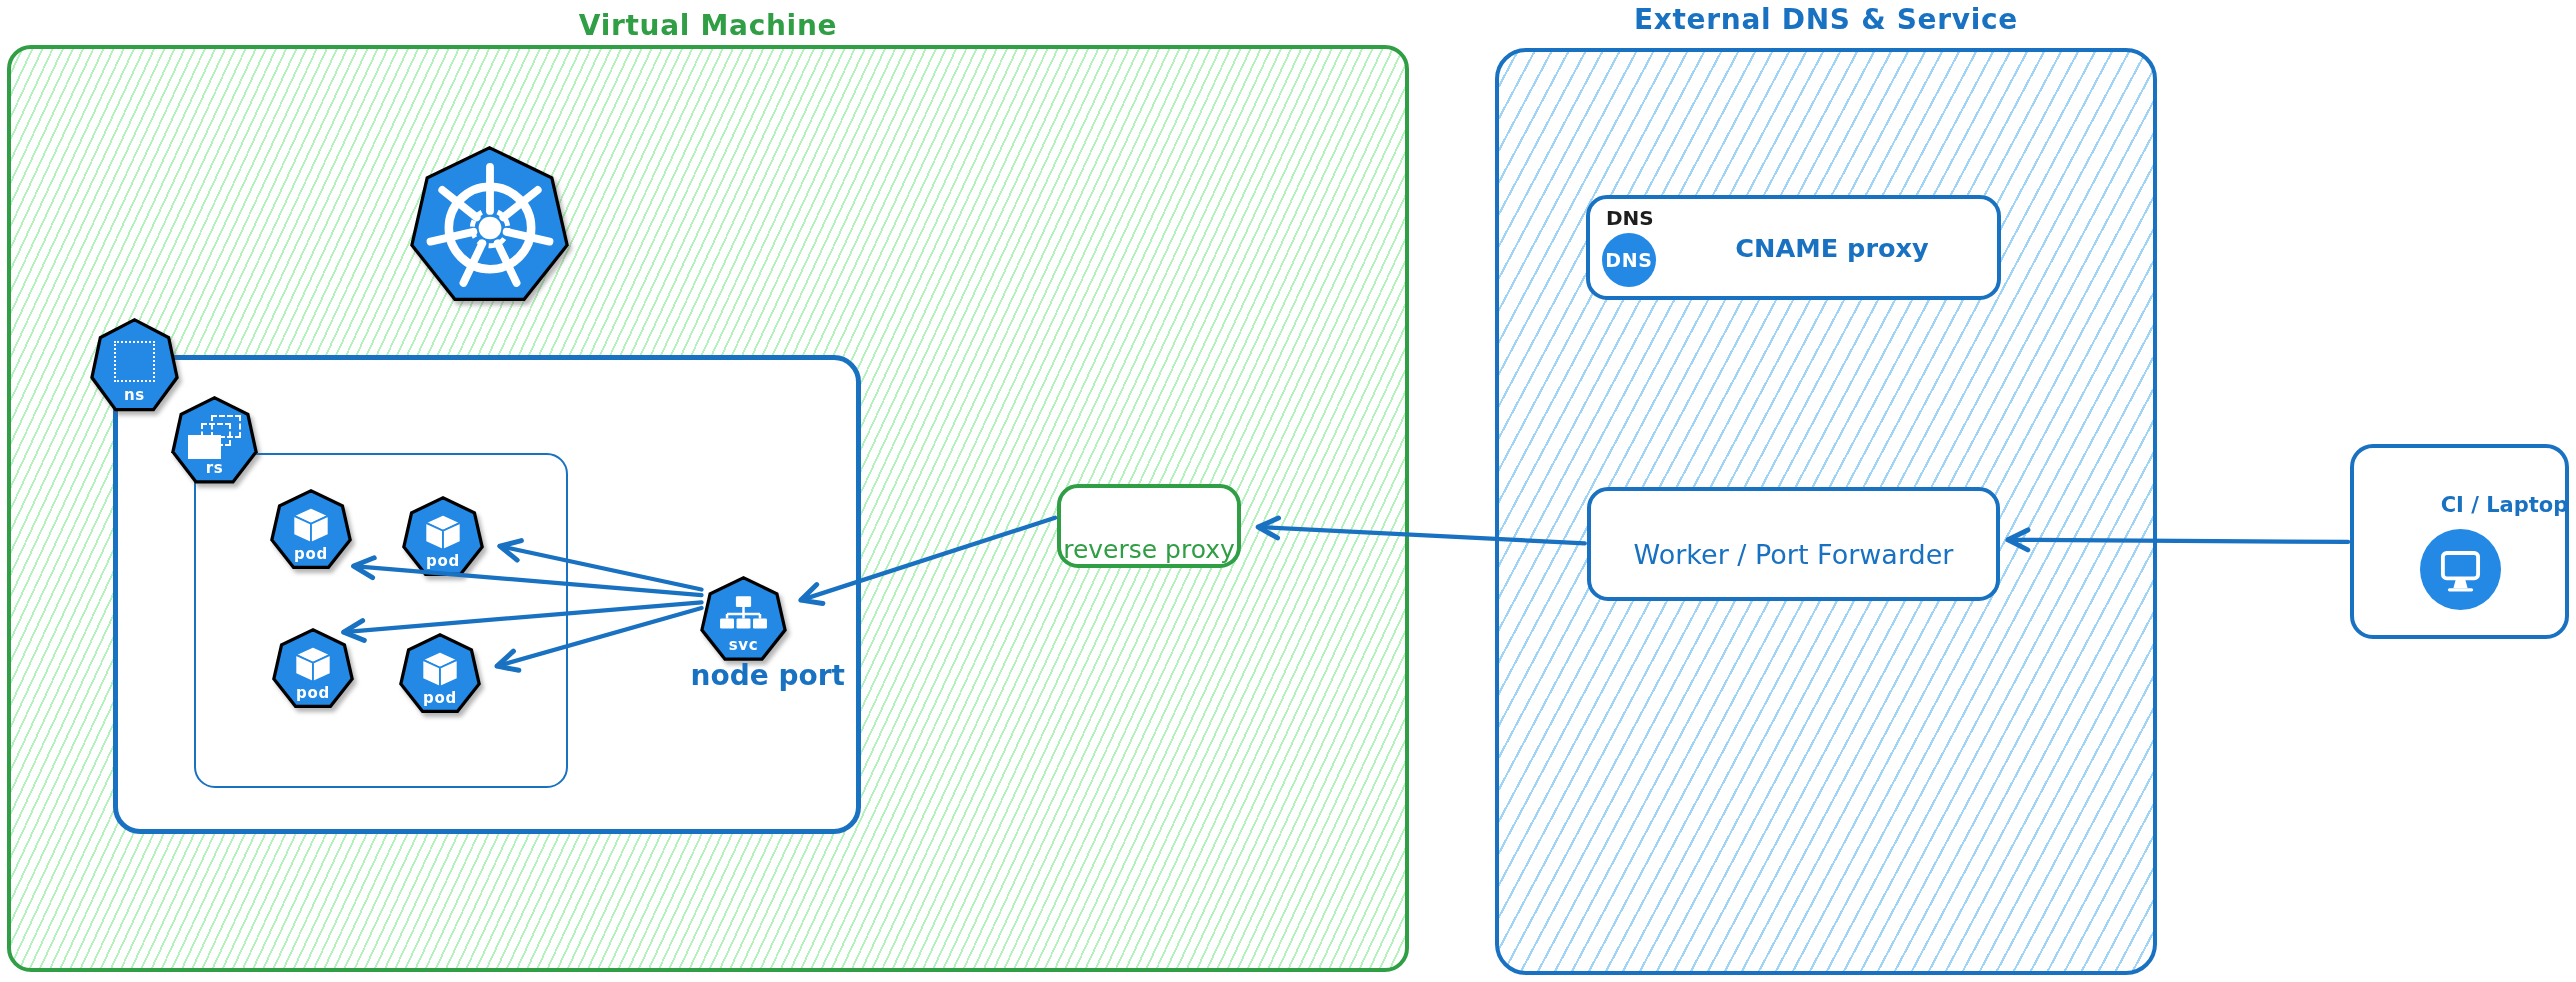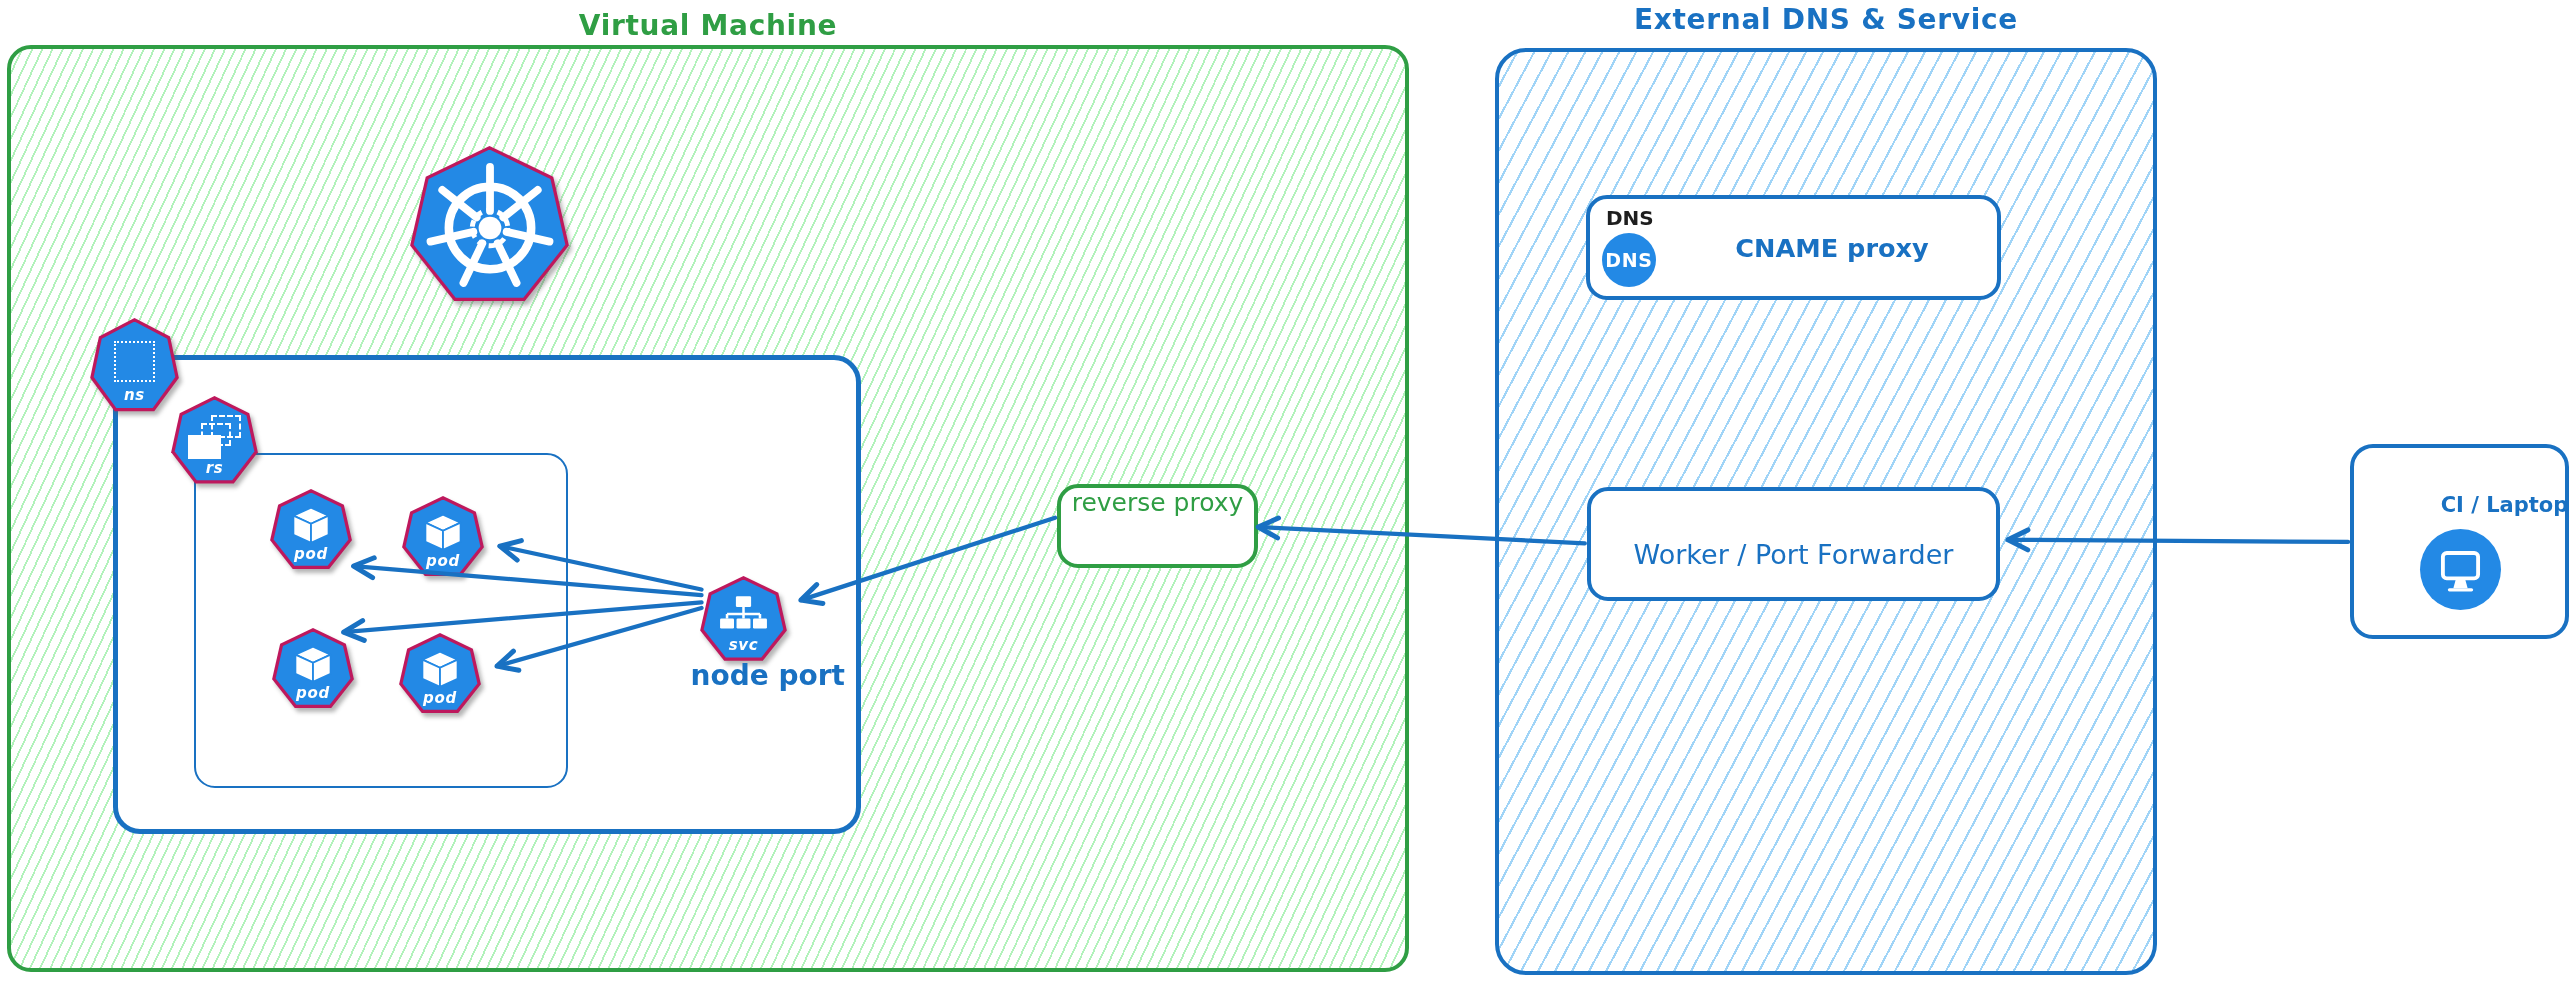--- a/index.html
+++ b/index.html
@@ -46,23 +46,23 @@
   }
   .card{
     background:#fff;border:4.3px solid var(--blue);border-radius:21px;
     display:flex;align-items:center;justify-content:center;
     color:var(--blue);
   }
   .dns-card{left:1586px;top:195px;width:415px;height:105px;}
   .worker-box{left:1587px;top:487px;width:413px;height:114px;}
   .worker-box .card-label{font-size:27px;margin-top:20px;}
   .rp-box{
-    left:1057px;top:484px;width:201px;height:84px;background:#fff;
+    left:1057px;top:484px;width:184px;height:84px;background:#fff;
     border:4.3px solid var(--green);border-radius:21px;
-    display:flex;align-items:flex-start;justify-content:center;color:var(--green);
+    display:flex;align-items:flex-end;justify-content:center;color:var(--green);
   }
   .rp-box .card-label{font-size:25px;}
   .ci-box{
     left:2350px;top:444px;width:219px;height:195px;background:#fff;
     border:4.3px solid var(--blue);border-radius:23px;
   }
   .ci-label{left:2350px;top:493px;width:219px;text-align:center;
     color:var(--blue);font-size:21px;font-weight:600;margin-left:45px;}
   .laptop-circle{
     left:2420px;top:529px;width:81px;height:81px;border-radius:50%;
@@ -78,23 +78,22 @@
   }
   .cname-label{left:1676px;top:197px;width:312px;height:101px;display:flex;
     align-items:center;justify-content:center;color:var(--blue);
     font-size:25.6px;font-weight:600;}
 
   
   .hepta{
     filter:drop-shadow(3.6px 4.3px 2.1px rgba(90,90,90,0.45));
   }
   .hepta .hep-outer{
-    width:100%;height:100%;background:#be185d;position:relative;
+    width:100%;height:100%;background:#000000;position:relative;
     clip-path:polygon(50% 0%,89.1% 18.8%,98.7% 61.1%,71.7% 95.1%,28.3% 95.1%,1.3% 61.1%,10.9% 18.8%);
-    font-style:italic;
   }
   .hepta .hep-inner{
     position:absolute;inset:3.6px;background:var(--icon-blue);
     clip-path:polygon(50% 0%,89.1% 18.8%,98.7% 61.1%,71.7% 95.1%,28.3% 95.1%,1.3% 61.1%,10.9% 18.8%);
     display:flex;flex-direction:column;align-items:center;justify-content:center;
   }
   .hep-label{
     position:absolute;bottom:9%;width:100%;text-align:center;color:#fff;
     font-size:15px;font-weight:600;letter-spacing:0.7px;
   }

